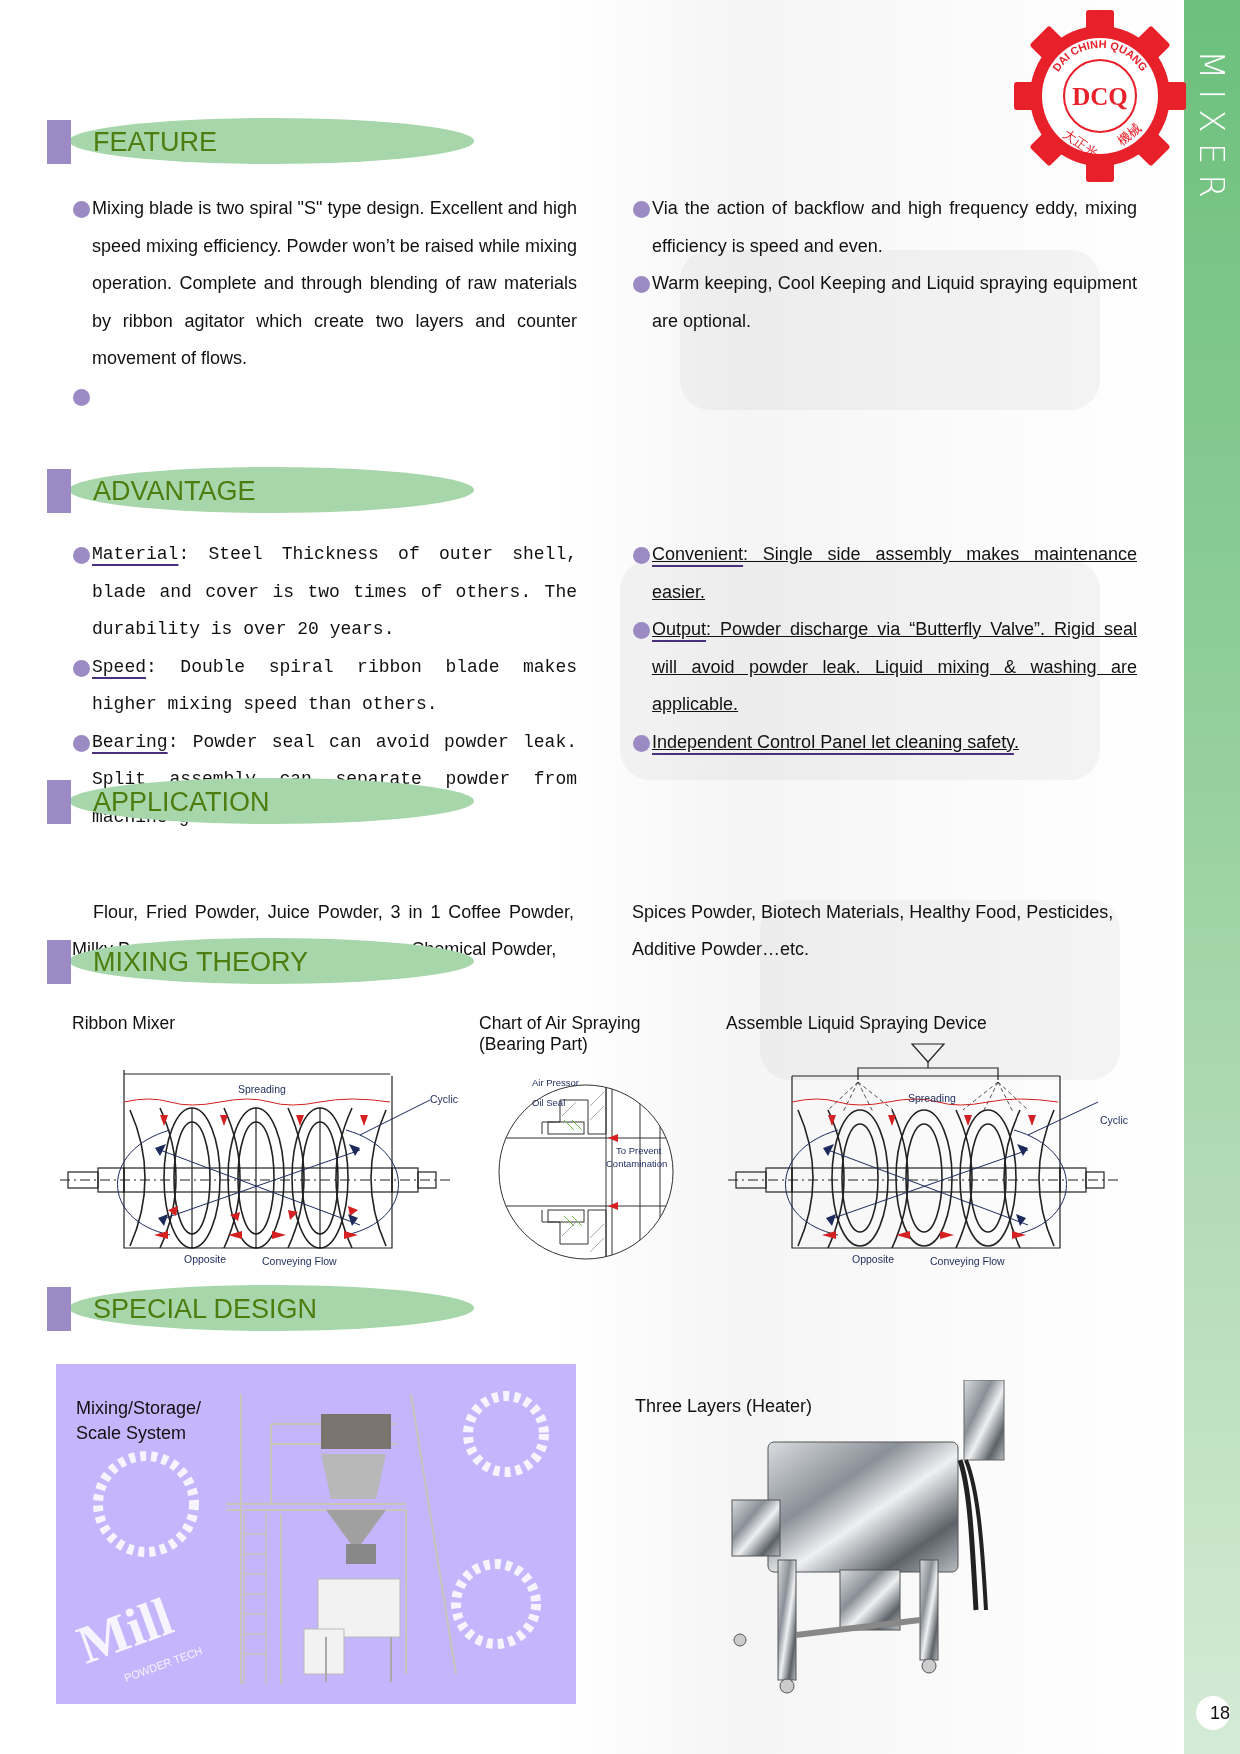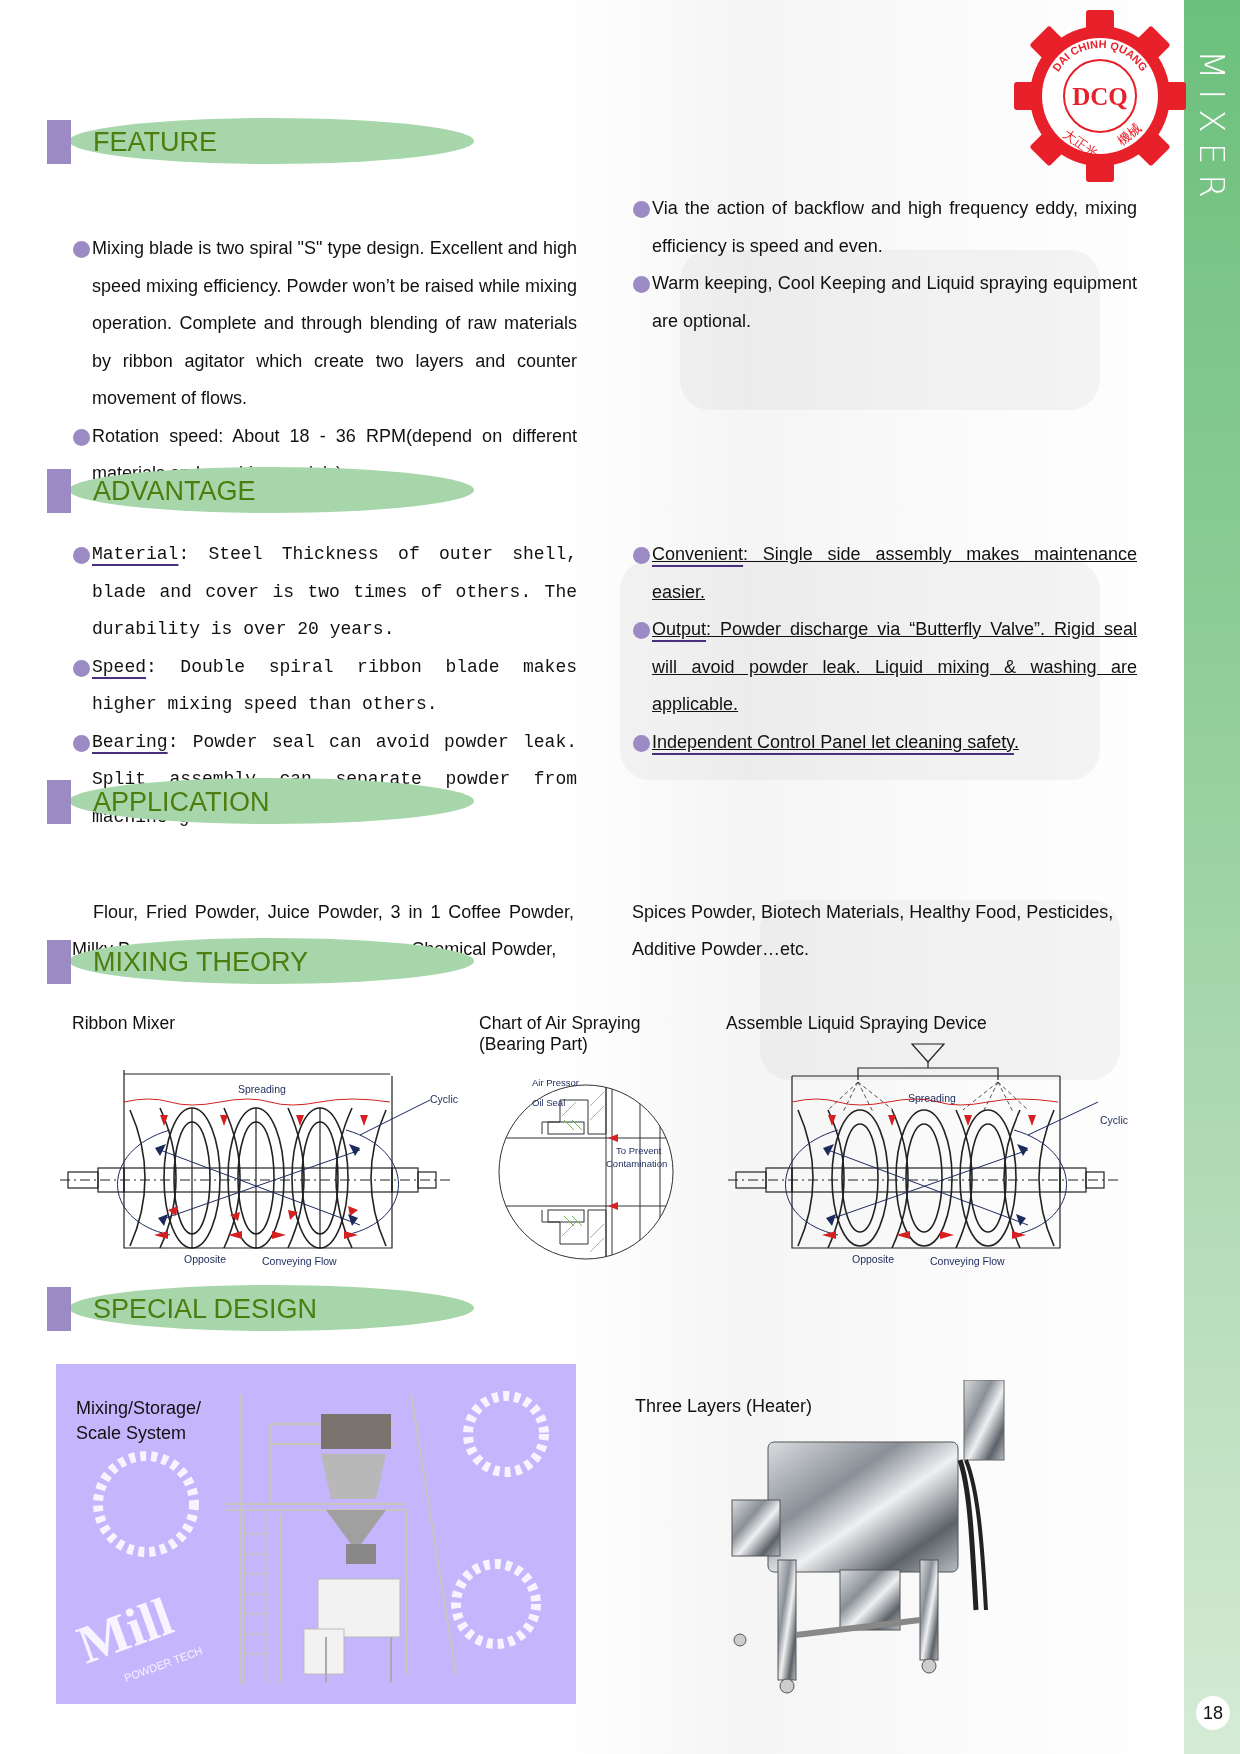--- a/index.html
+++ b/index.html
@@ -17,21 +17,21 @@
     position: absolute; left: 1184px; top: 0; width: 56px; height: 1754px;
     background: linear-gradient(180deg, #6cc07c 0%, #8ccc96 35%, #b5dcb8 70%, #d5ebd6 100%);
   }
   .sidebar-title {
     position: absolute; left: 1192px; top: 50px; width: 40px;
     writing-mode: vertical-rl; color: #fff; font-size: 34px; letter-spacing: 10px;
     font-family: "DejaVu Sans", sans-serif; font-weight: 300;
   }
   .page-num {
     position: absolute; left: 1196px; top: 1696px; width: 34px; height: 34px; border-radius: 50%;
-    background: #fff; text-align: center; line-height: 34px; font-size: 18px; color: #111;
+    background: #fff; text-align: right; line-height: 34px; font-size: 18px; color: #111;
   }
   .logo { position: absolute; left: 1012px; top: 8px; width: 176px; height: 176px; }
 
   .sec-head { position: absolute; left: 47px; height: 44px; }
   .sec-head .bar { position: absolute; left: 0; top: 0; width: 24px; height: 44px; background: #9b8ac4; }
   .sec-head .pill {
     position: absolute; left: 22px; top: -2px; width: 405px; height: 46px;
     background: #a6d6a9; border-radius: 50%;
   }
   .sec-head .label {
@@ -95,23 +95,23 @@
   <text x="88" y="97" text-anchor="middle" font-size="25" font-weight="bold" fill="#e8202a" font-family="Liberation Serif, serif">DCQ</text>
   <text x="50" y="128" font-size="13" fill="#e8202a" transform="rotate(35 50 128)" font-family="DejaVu Sans, sans-serif">大正光</text>
   <text x="110" y="138" font-size="13" fill="#e8202a" transform="rotate(-40 110 138)" font-family="DejaVu Sans, sans-serif">機械</text>
 </svg>
 
 <div class="sec-head" style="top:120px;">
   <div class="pill"></div>
   <div class="bar"></div>
   <div class="label">FEATURE</div>
 </div>
-<div class="col left just" style="top:190px;margin-top:40px;">
+<div class="col left just" style="top:190px;">
   <div class="item"><span class="dot"></span><span>Mixing blade is two spiral "S" type design.  Excellent and high speed mixing efficiency. Powder won’t be raised while mixing operation. Complete and through blending of raw materials by ribbon agitator which create two layers and counter movement of flows.</span></div>
-  <div class="item"><span class="dot"></span><span>Rotation speed: About 18 - 36 RPM(depend on different materials and machine models).</span></div>
+  <div class="item"><span class="dot"></span></div>
 </div>
 <div class="col right just" style="top:190px;">
   <div class="item"><span class="dot"></span><span>Via the action of backflow and high frequency eddy, mixing efficiency is speed and even.</span></div>
   <div class="item"><span class="dot"></span><span>Warm keeping, Cool Keeping and Liquid spraying equipment are optional.</span></div>
 </div>
 
 <div class="sec-head" style="top:469px;">
   <div class="pill"></div>
   <div class="bar"></div>
   <div class="label">ADVANTAGE</div>

